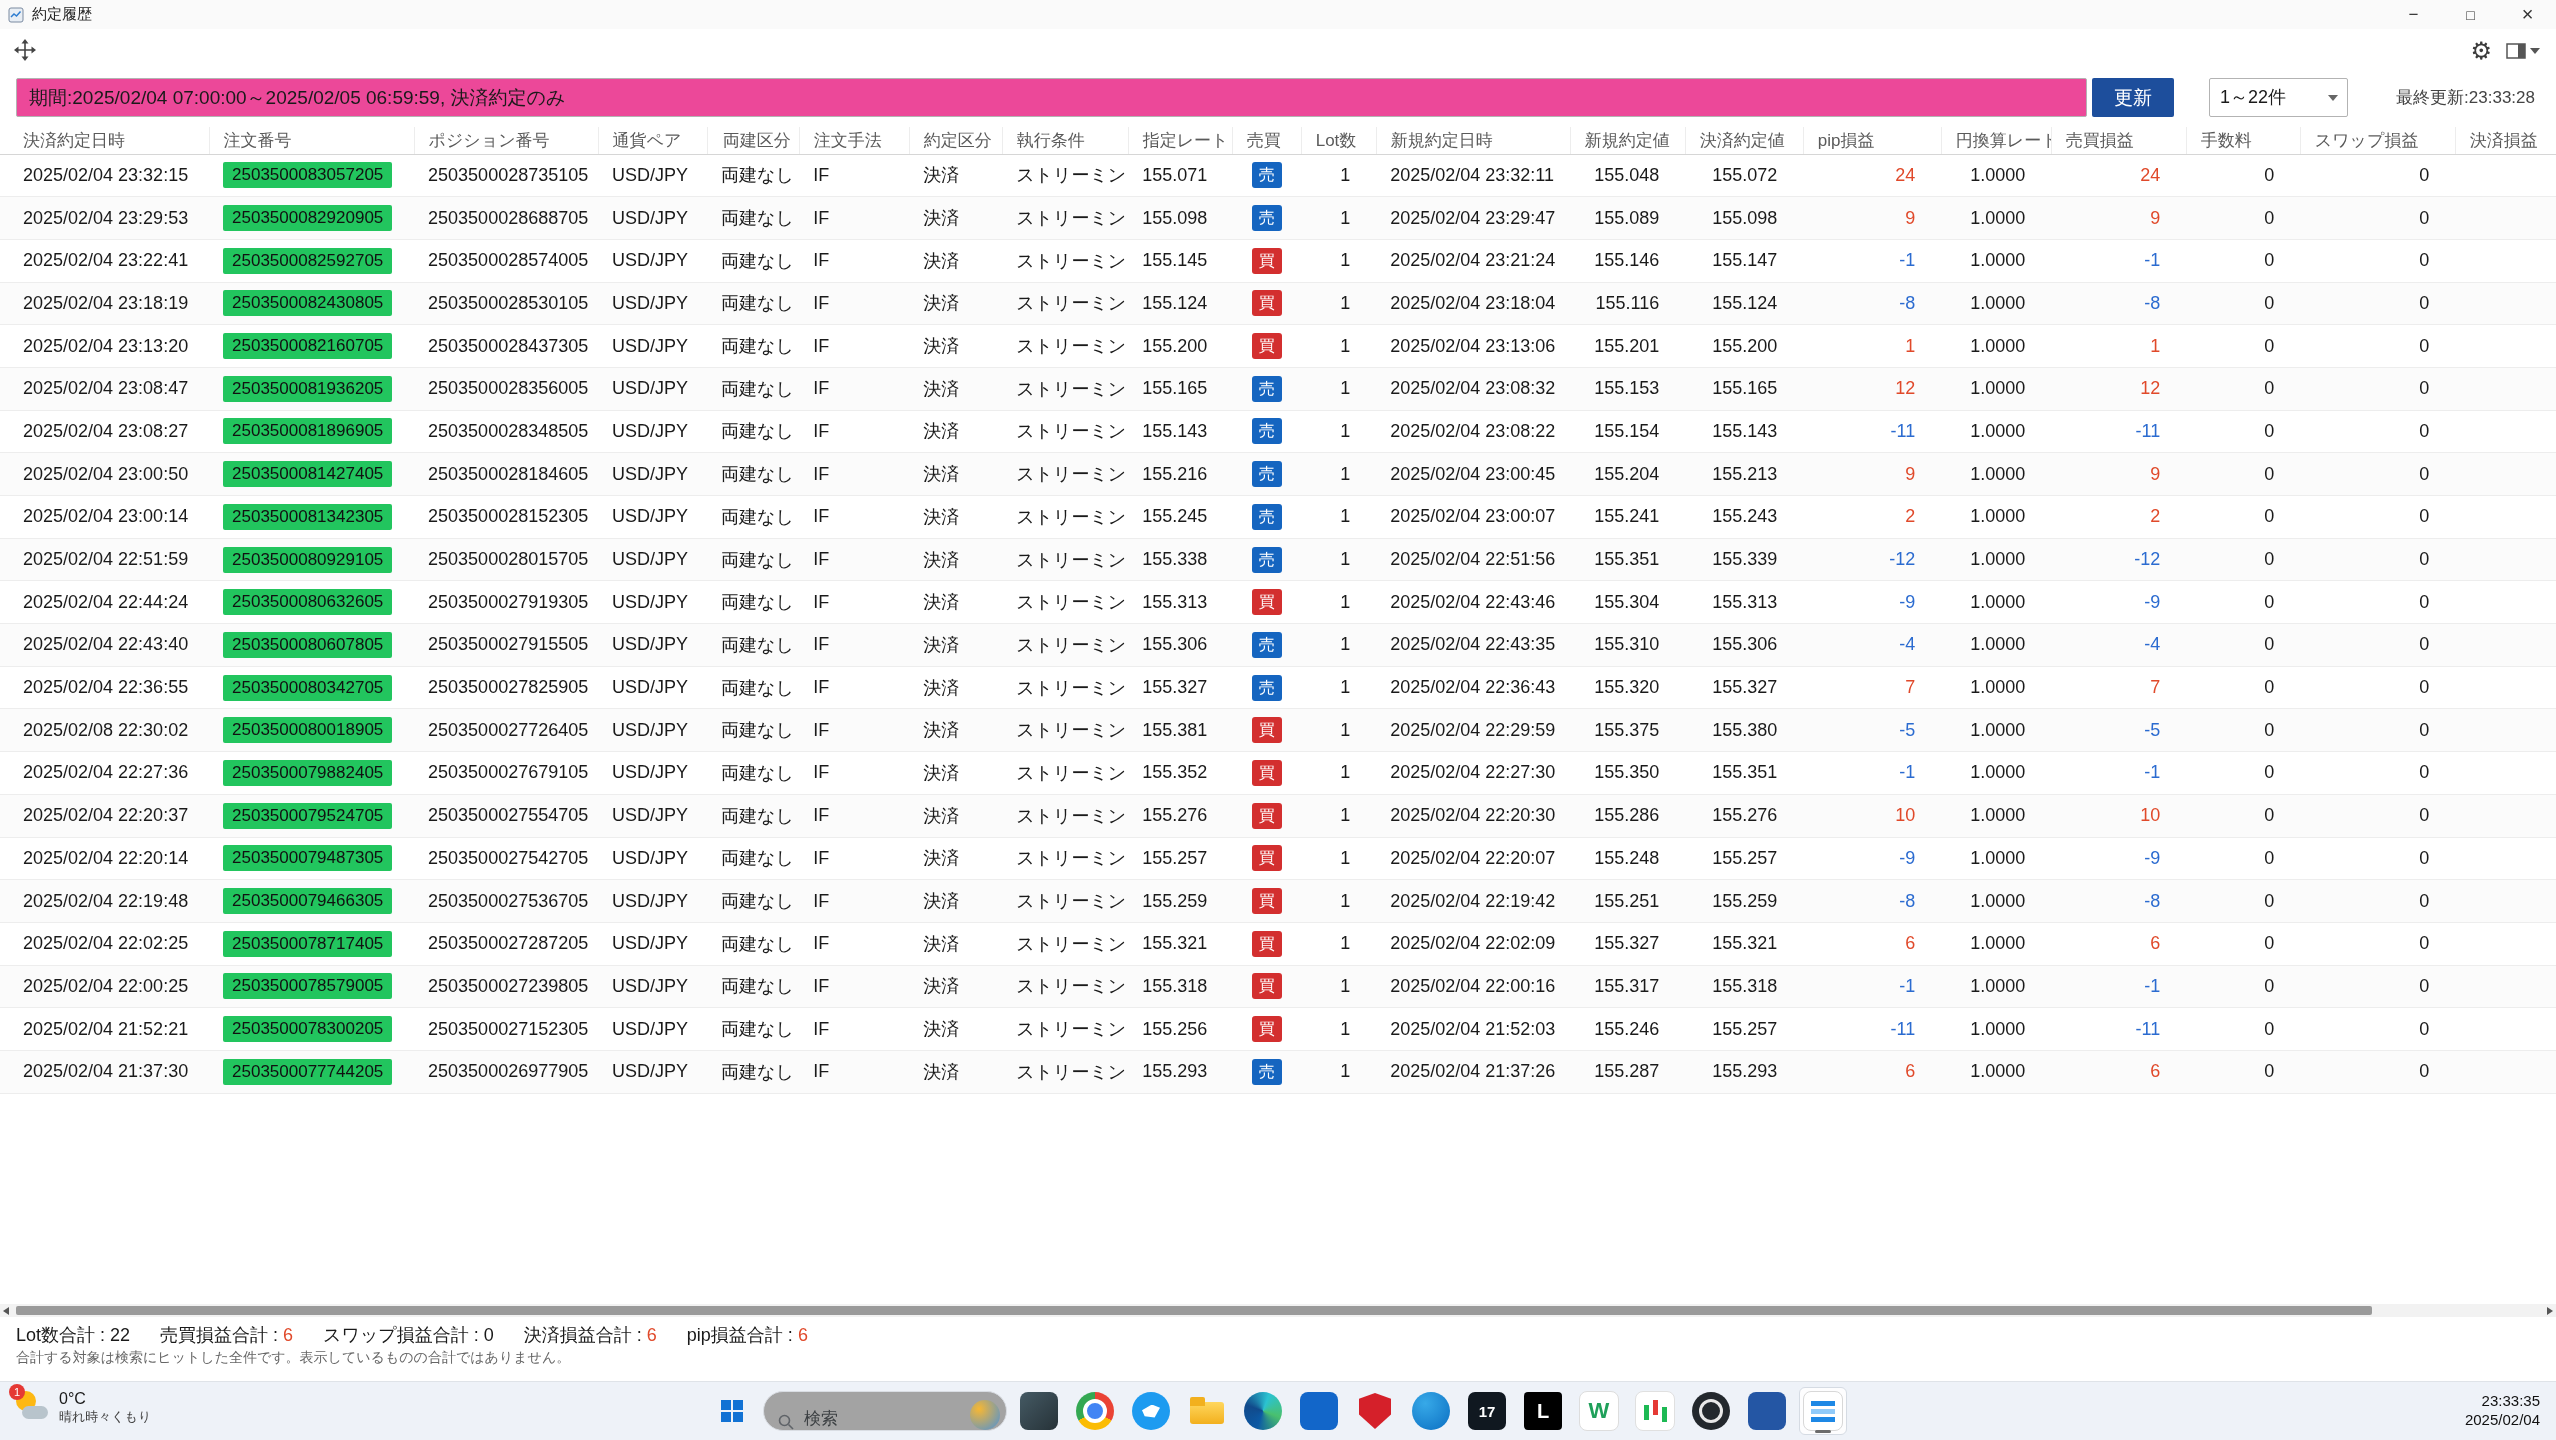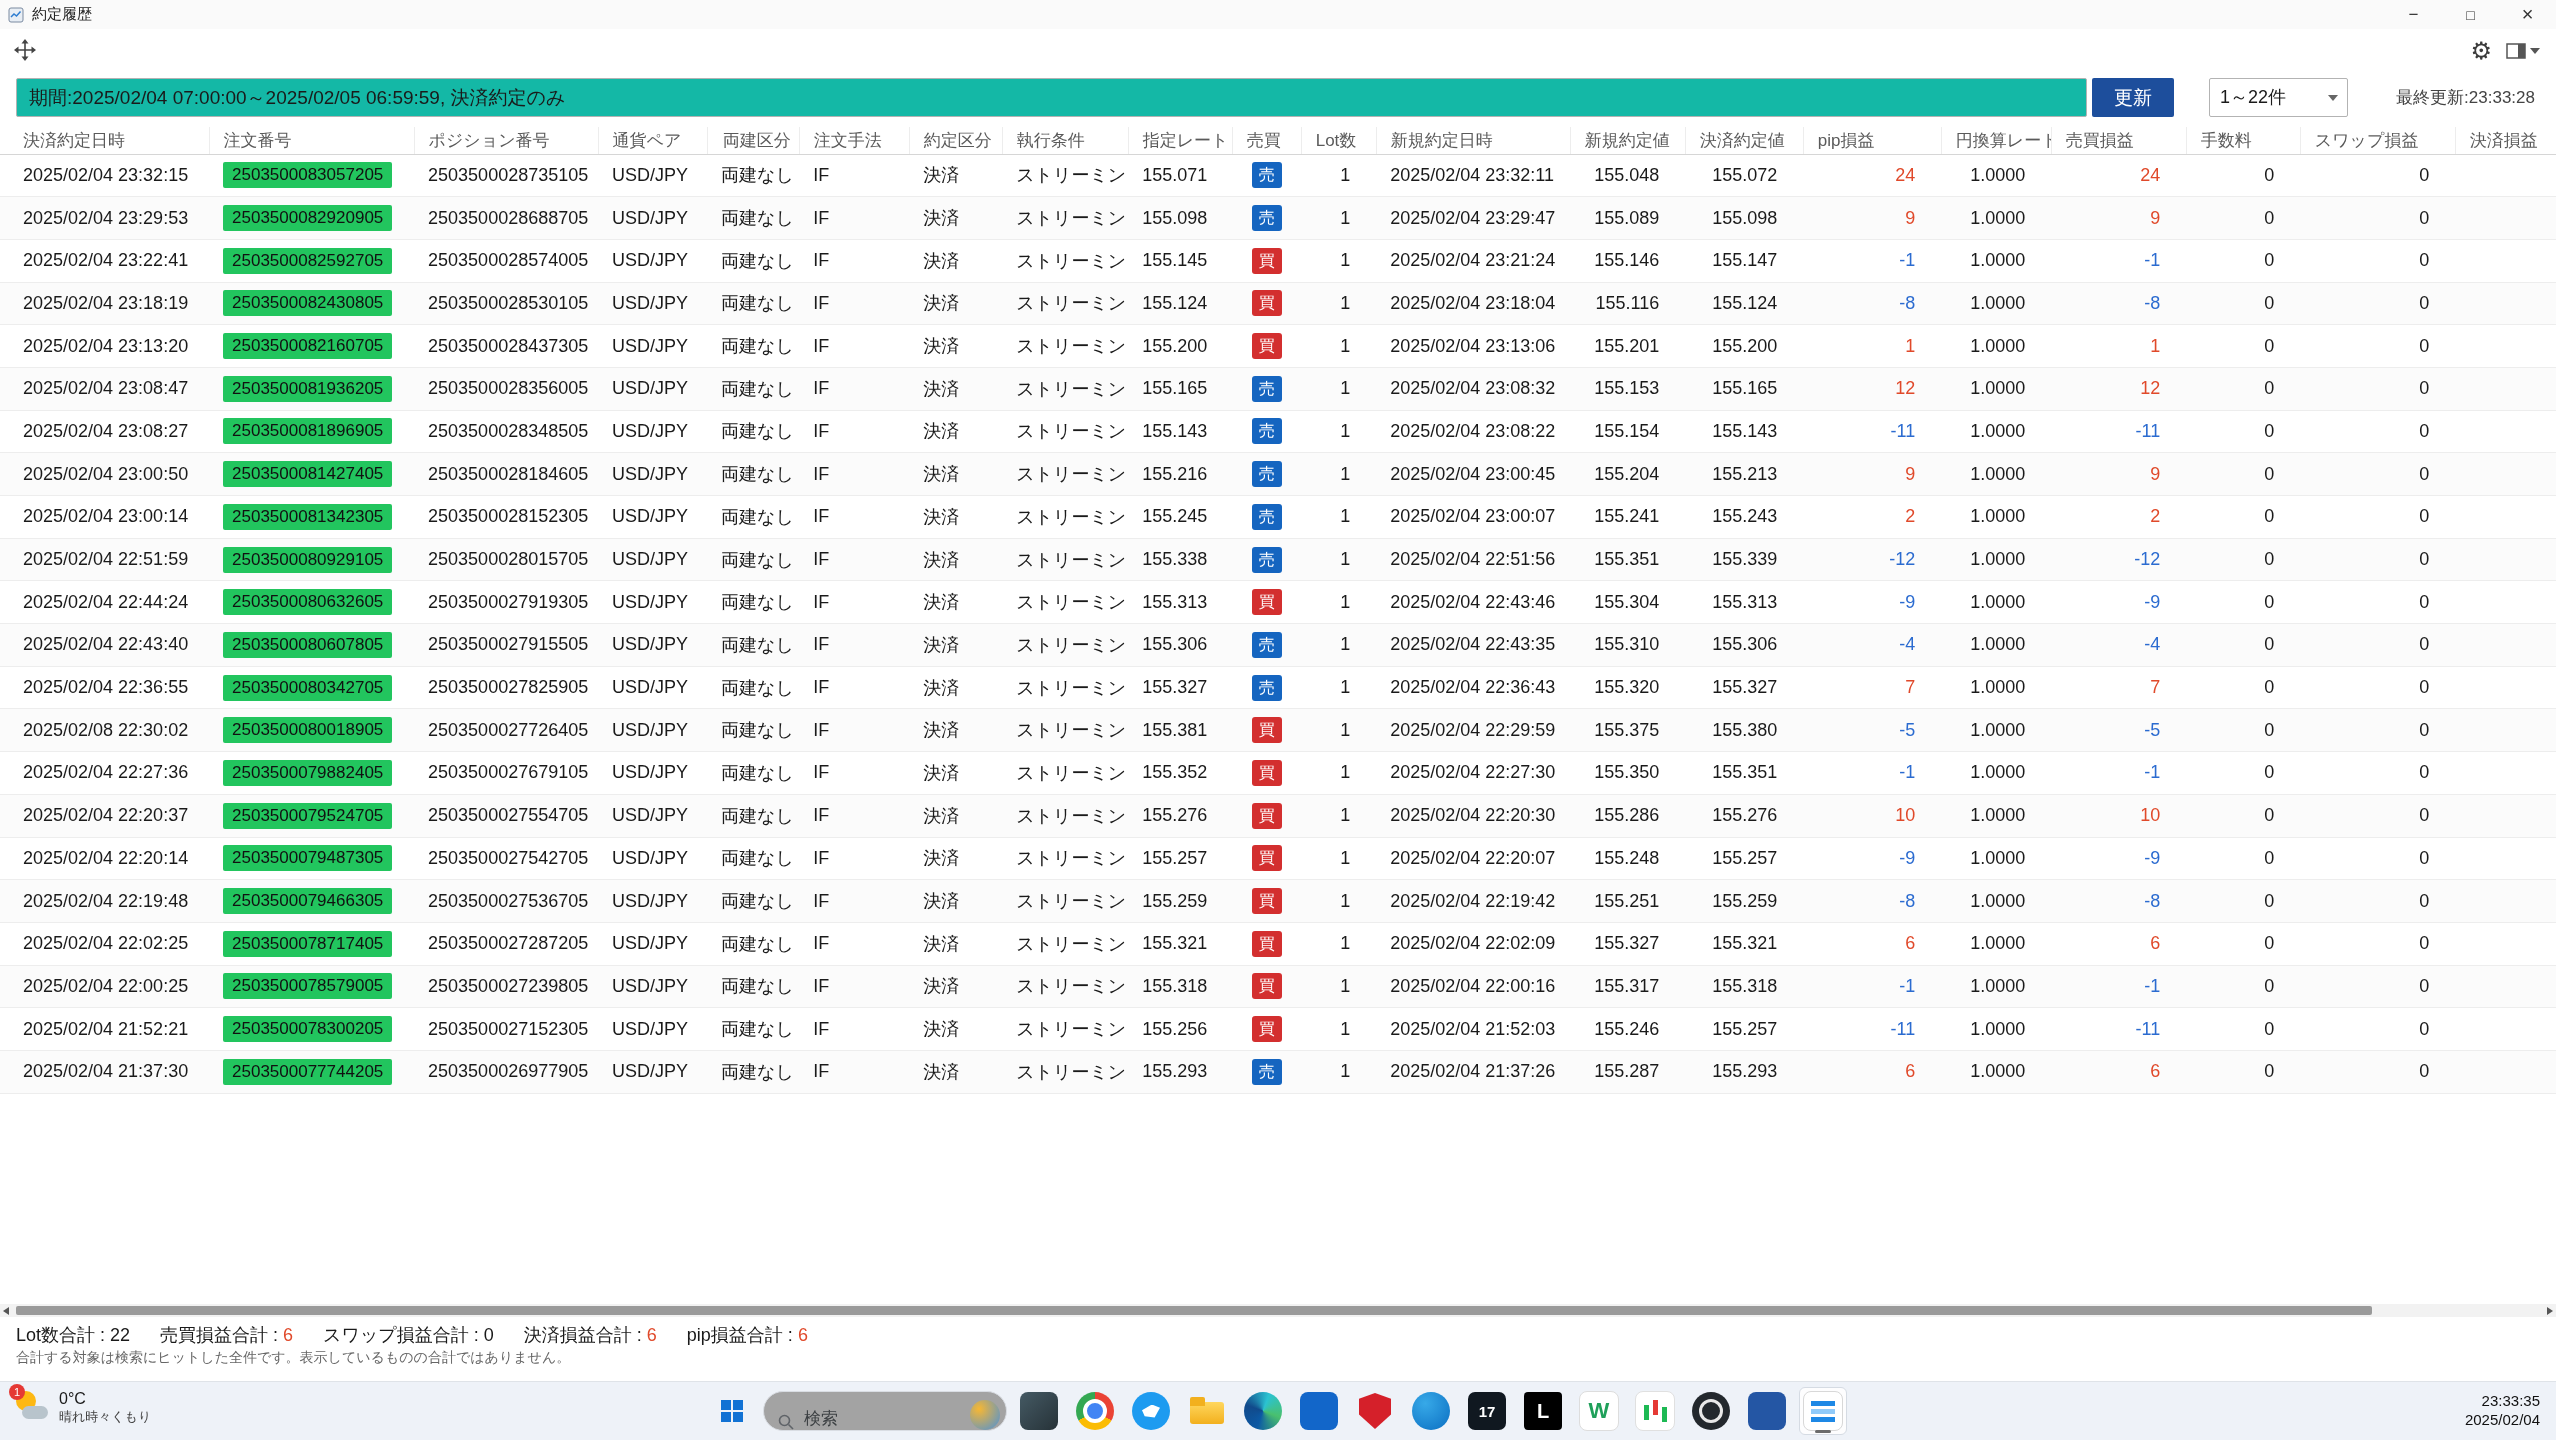--- a/index.html
+++ b/index.html
@@ -15,21 +15,21 @@
   
   .toolbar{position:absolute;top:29px;left:0;right:0;height:43px;background:#fff;}
   .move-handle{position:absolute;left:14px;top:10px;}
   .tool-right{position:absolute;right:16px;top:8px;display:flex;align-items:center;gap:14px;}
   .gear-btn::before{content:"⚙";font-size:24px;color:#3c3c3c;}
   .panel-btn{display:flex;align-items:center;gap:4px;}
   .caret-down{width:0;height:0;border-left:5px solid transparent;border-right:5px solid transparent;border-top:6px solid #555;}
   
   .filterbar{position:absolute;top:78px;left:16px;right:16px;height:39px;}
   .filter-input{position:absolute;left:0;top:0;width:2071px;height:39px;box-sizing:border-box;border:1px solid #b3b3b3;border-radius:2px;
-    background:#14b8a6;font-size:19px;line-height:37px;padding:0 12px;white-space:nowrap;overflow:hidden;}
+    background:#ec4899;font-size:19px;line-height:37px;padding:0 12px;white-space:nowrap;overflow:hidden;}
   .update-btn{position:absolute;left:2076px;top:0;width:82px;height:39px;background:var(--accent,#1d4e9c);color:#fff;border:none;
     border-radius:2px;font-size:19px;display:flex;align-items:center;justify-content:center;}
   .range-select{position:absolute;left:2193px;top:0;width:139px;height:39px;box-sizing:border-box;border:1px solid #b3b3b3;border-radius:2px;
     background:#fff;font-size:18px;line-height:37px;padding:0 28px 0 10px;}
   .range-select .caret-down{position:absolute;right:9px;top:16px;border-top-color:#666;}
   .last-update{position:absolute;right:5px;top:0;height:39px;line-height:39px;font-size:17px;color:#444;}
   
   .table-wrap{position:absolute;top:127px;left:0;width:2556px;height:991px;overflow:hidden;}
   table{border-collapse:collapse;table-layout:fixed;width:2628px;}
   th{height:27px;border-bottom:1px solid #d6d6d6;border-right:1px solid #ededed;font-weight:normal;font-size:17px;color:#5a5a5a;

